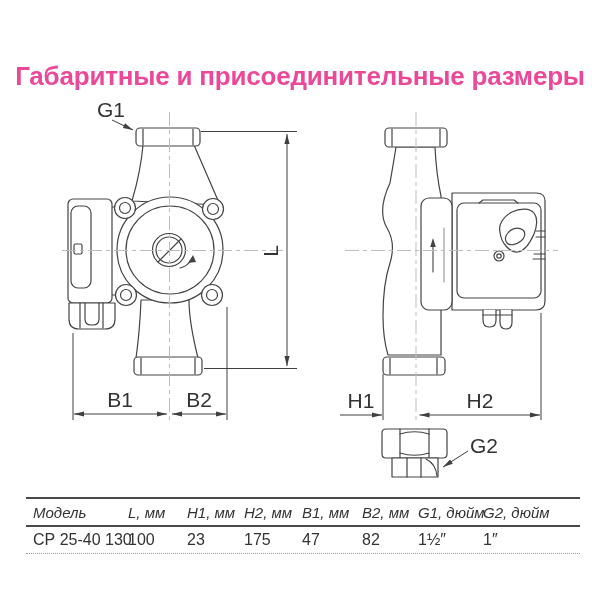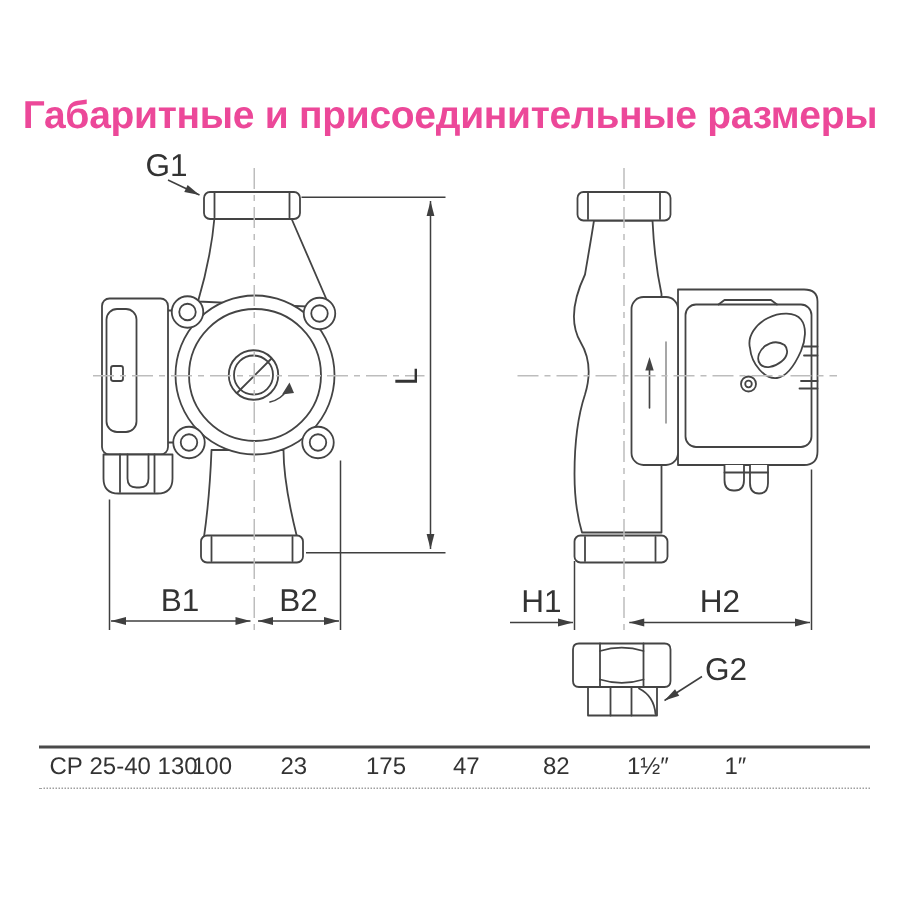--- a/index.html
+++ b/index.html
@@ -174,20 +174,30 @@
     <text x="278" y="251" text-anchor="middle" transform="rotate(-90 278 251)">L</text>
     <text x="120" y="407" text-anchor="middle">B1</text>
     <text x="199" y="407" text-anchor="middle">B2</text>
     <text x="361" y="408" text-anchor="middle">H1</text>
     <text x="480" y="408" text-anchor="middle">H2</text>
     <text x="470" y="453">G2</text>
   </g>
 </svg>
 
 <div class="dimtable">
+  <div class="trow head">
+    <div class="tcell">Модель</div>
+    <div class="tcell">L, мм</div>
+    <div class="tcell">H1, мм</div>
+    <div class="tcell">H2, мм</div>
+    <div class="tcell">B1, мм</div>
+    <div class="tcell">B2, мм</div>
+    <div class="tcell">G1, дюйм</div>
+    <div class="tcell">G2, дюйм</div>
+  </div>
   <div class="trow vals">
     <div class="tcell">СР 25-40 130</div>
     <div class="tcell">100</div>
     <div class="tcell">23</div>
     <div class="tcell">175</div>
     <div class="tcell">47</div>
     <div class="tcell">82</div>
     <div class="tcell">1½″</div>
     <div class="tcell">1″</div>
   </div>

